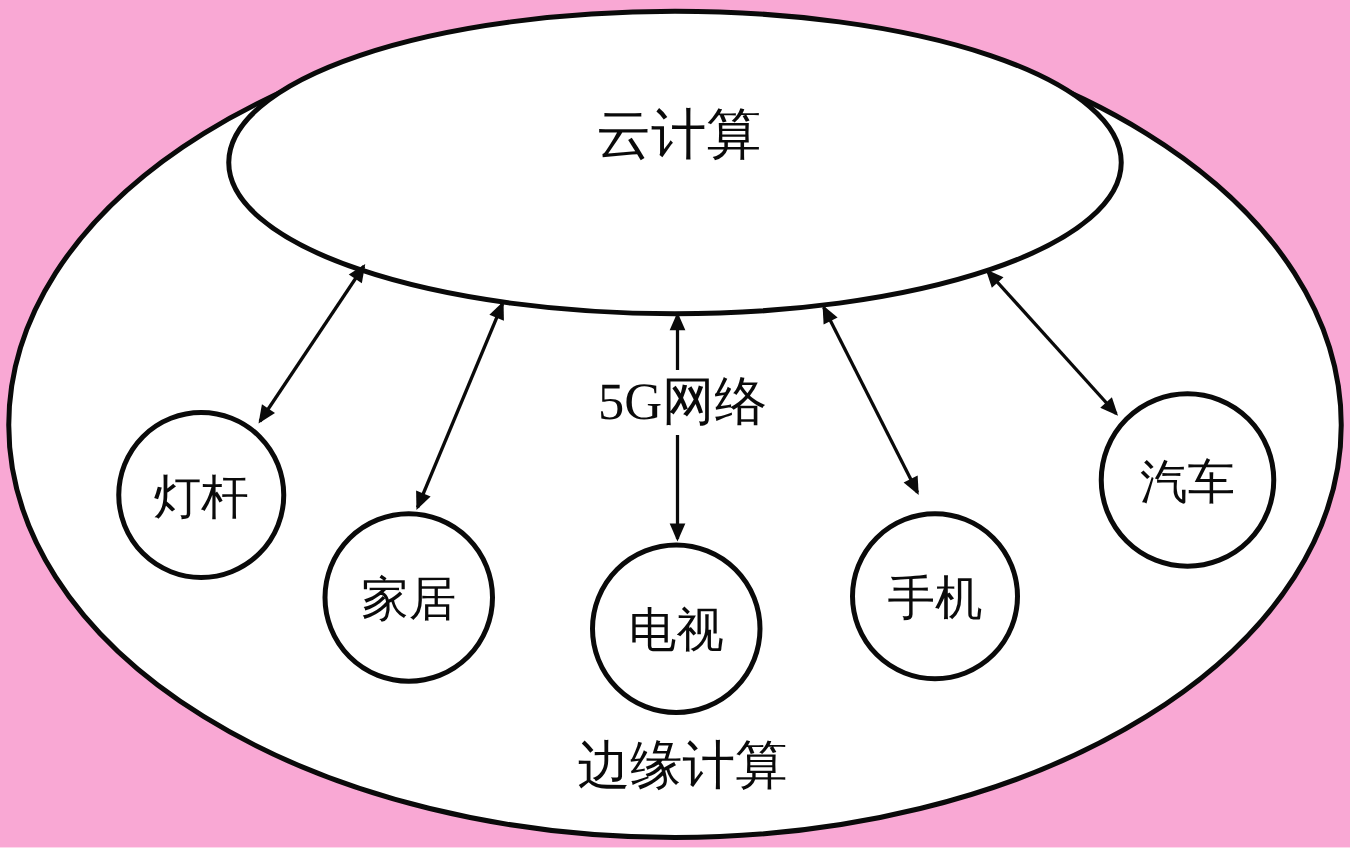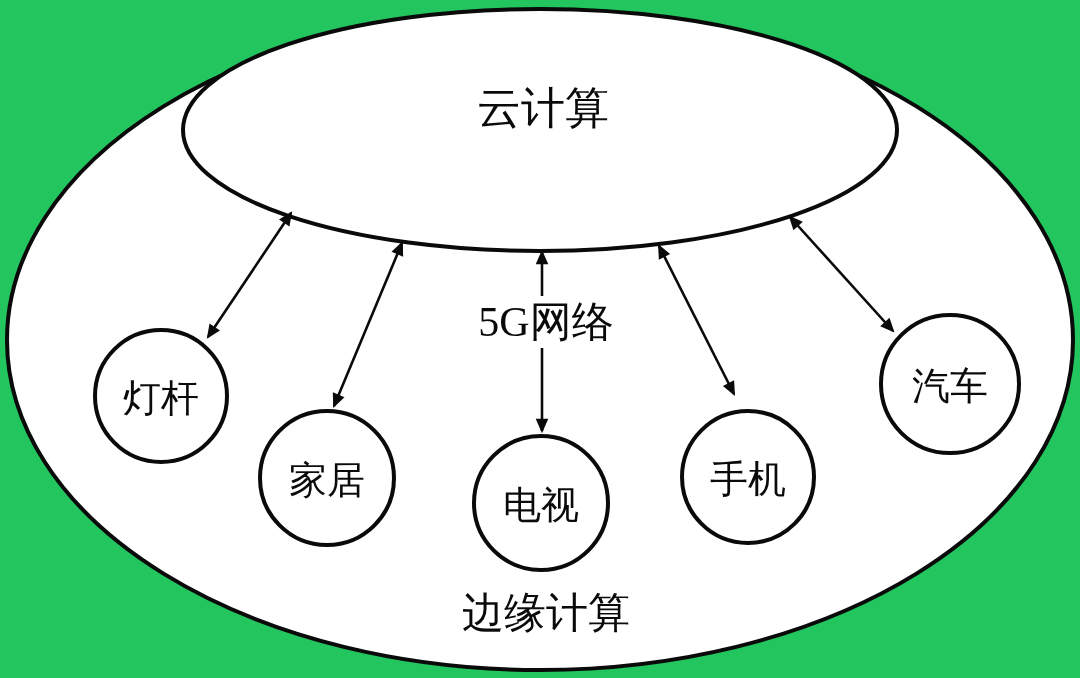--- a/index.html
+++ b/index.html
@@ -4,21 +4,21 @@
 <style>
   html, body {
     margin: 0;
     padding: 0;
     background: #ffffff;
   }
   .stage {
     position: relative;
     width: 1080px;
     height: 678px;
-    background: #22c55e;
+    background: #f9a8d4;
     overflow: hidden;
     font-family: "Liberation Serif", "DejaVu Serif", serif;
   }
   svg { display: block; }
   .shape {
     fill: #ffffff;
     stroke: #0a0a0a;
     stroke-width: 4;
   }
   .arrow {

